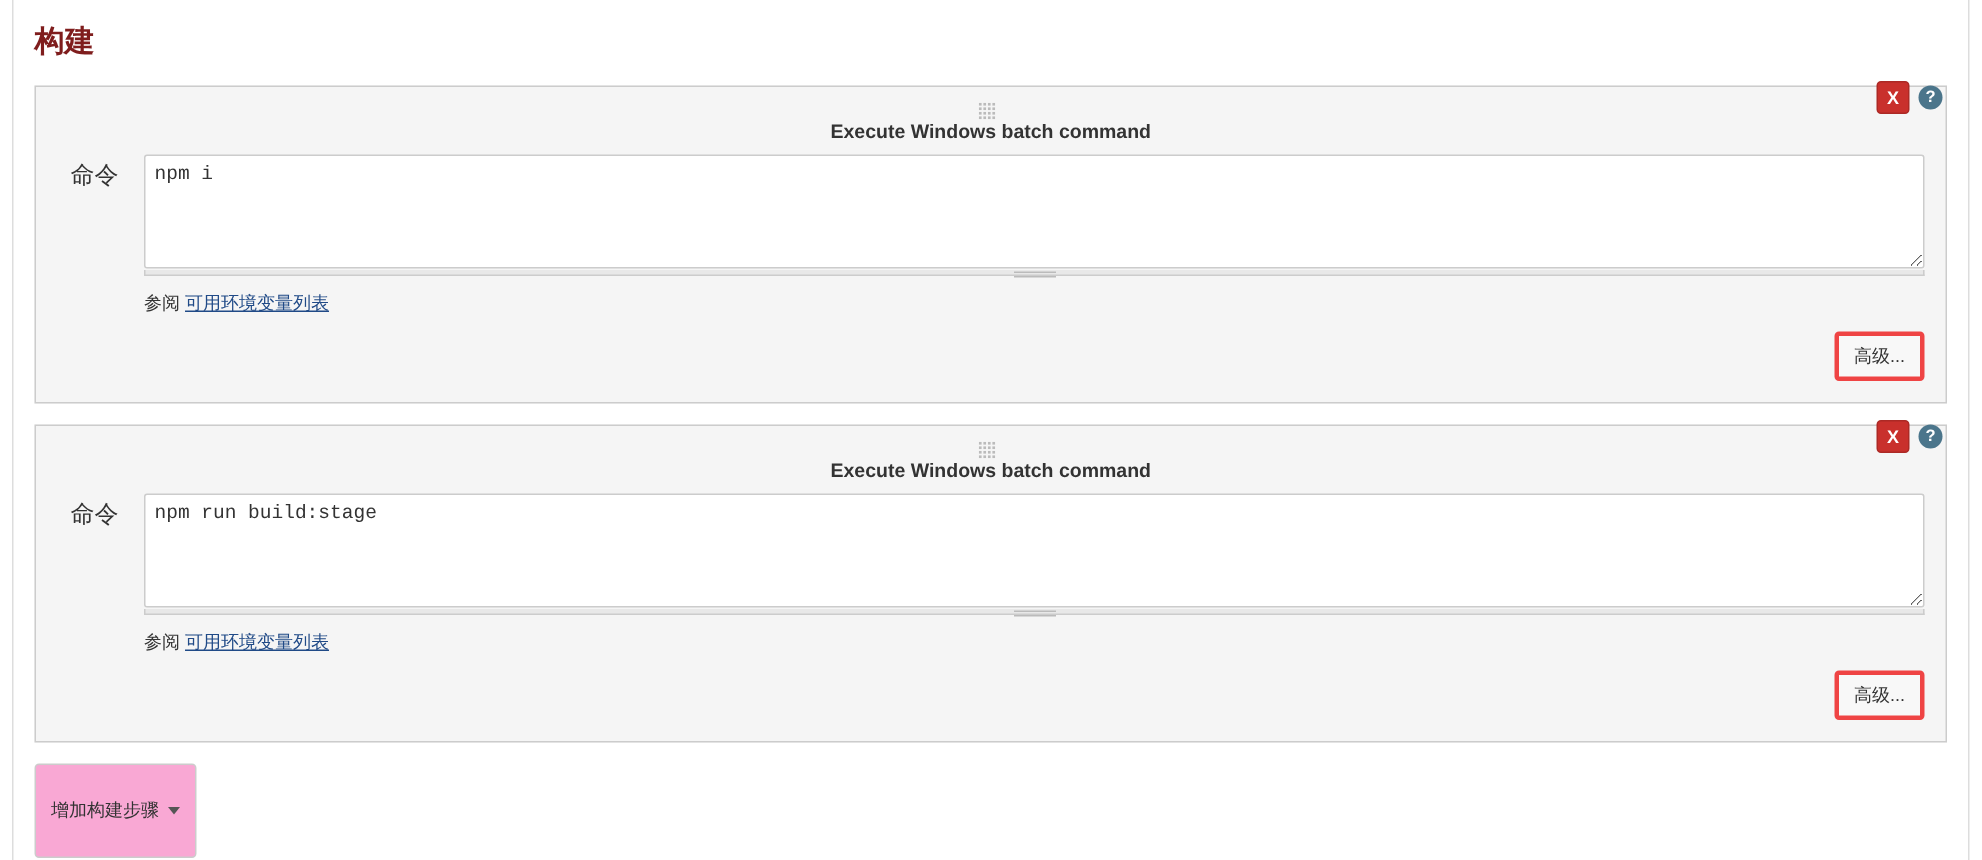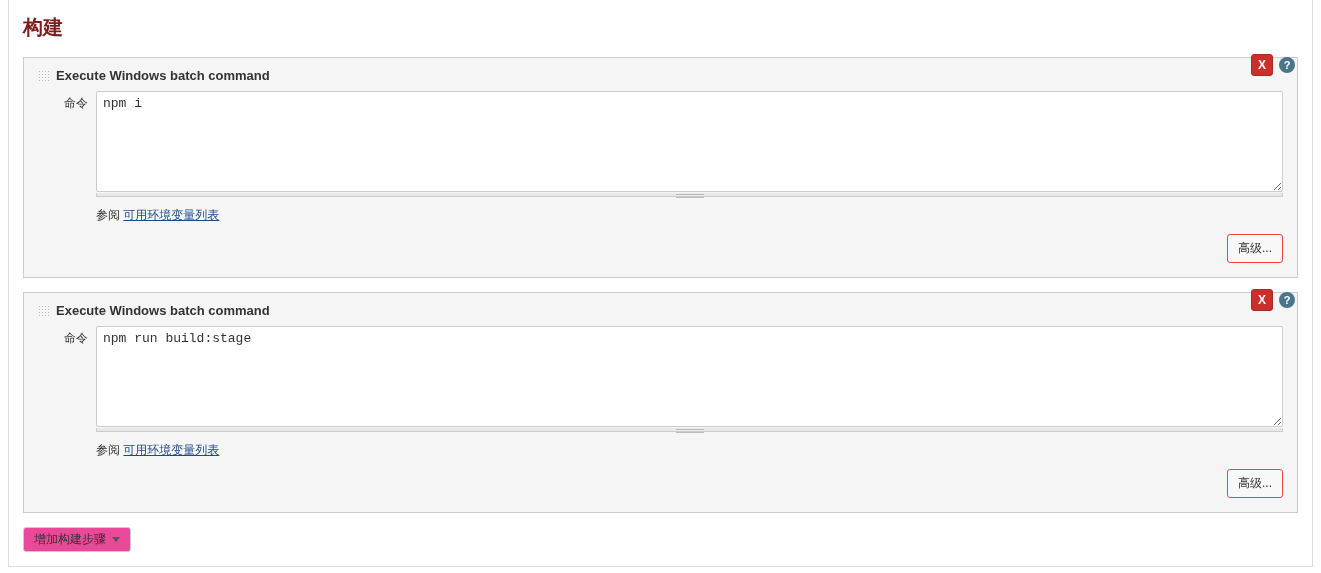--- a/index.html
+++ b/index.html
@@ -1,38 +1,38 @@
 <!DOCTYPE html>
 <html><head>
 <meta charset="utf-8">
 <style>
 * { box-sizing: border-box; margin: 0; padding: 0; }
 body { font-family: Helvetica, Arial, sans-serif; font-size: 13px; color: #333; background: #fff; }
 .page { width: 1321px; padding: 0 8px; }
 .outer-panel { border: 1px solid #ddd; border-top: none; padding: 14px 14px 14px 14px; background: #fff; position: relative; }
 .section-title { font-size: 20px; font-weight: bold; color: #7f1d1d; margin-bottom: 16px; }
 .build-step-block { border: 1px solid #ccc; background: #f5f5f5; margin-bottom: 14px; position: relative; padding: 6px 14px 14px 14px; }
-.step-header { display: flex; align-items: center; padding: 4px 0 8px 0; position: relative; }
+.step-header { display: flex; align-items: center; padding: 4px 0 8px 0; position: relative; flex-direction: column; }
 .drag-handle { width: 12px; height: 12px; margin-right: 6px; background-image: radial-gradient(#bbb 1px, transparent 1px); background-size: 3px 3px; background-position: 0 0; flex: none; }
 .step-title { font-weight: bold; color: #333; font-size: 13px; }
 .delete-btn { position: absolute; top: -4px; right: 24px; width: 22px; height: 22px; background: #c9302c; color: #fff; font-weight: bold; font-size: 12px; text-align: center; line-height: 21px; border: 1px solid #ac2925; border-radius: 3px; cursor: pointer; z-index: 2; }
 .help-icon { position: absolute; top: -1px; right: 2px; width: 16px; height: 16px; line-height: 16px; text-align: center; border-radius: 50%; background: #4b758b; color: #fff; font-size: 11px; font-weight: bold; cursor: pointer; z-index: 2; }
 .help-icon::before { content: "?"; }
 .form-row { display: flex; align-items: flex-start; }
-.label-col { width: 58px; flex: none; text-align: right; padding-top: 4px; font-size: 12px; color: #333; padding-right: 8px; }
+.label-col { width: 58px; flex: none; text-align: center; padding-top: 4px; font-size: 16px; color: #333; padding-right: 8px; }
 .field-col { flex: 1; }
-.cmd-textarea { width: 100%; height: 101px; border: 1px solid #ccc; border-radius: 2px; padding: 4px 6px; font-family: "Courier New", monospace; font-size: 13px; resize: both; background: #fff; color: #333; }
+.cmd-textarea { width: 100%; height: 76px; border: 1px solid #ccc; border-radius: 2px; padding: 4px 6px; font-family: "Courier New", monospace; font-size: 13px; resize: both; background: #fff; color: #333; }
 .resizer-bar { height: 4px; background: #e8e8e8; border-left: 1px solid #ccc; border-right: 1px solid #ccc; border-bottom: 1px solid #ccc; position: relative; margin-top: -2px; }
 .resizer-bar::after { content: ""; position: absolute; left: 50%; top: 1px; transform: translateX(-50%); width: 28px; height: 2px; border-top: 1px solid #bbb; border-bottom: 1px solid #bbb; }
 .refer-row { margin-top: 10px; font-size: 12px; color: #333; }
 .refer-row a { color: #204a87; text-decoration: underline; }
 .advanced-row { text-align: right; margin-top: 10px; }
-.btn { display: inline-block; background: #f8f8f8; border: 1px solid #ef4444; border-radius: 3px; padding: 5px 10px; font-size: 12px; color: #333; cursor: pointer; }
+.btn { display: inline-block; background: #f8f8f8; border: 3px solid #ef4444; border-radius: 3px; padding: 5px 10px; font-size: 12px; color: #333; cursor: pointer; }
 .add-step-row { margin-top: 8px; }
-.add-step-btn { display: inline-flex; align-items: center; gap: 6px; background: #ec4899; border: 1px solid #ccc; border-radius: 3px; padding: 3px 10px; font-size: 12px; color: #333; cursor: pointer; }
+.add-step-btn { display: inline-flex; align-items: center; gap: 6px; background: #f9a8d4; border: 1px solid #ccc; border-radius: 3px; padding: 22px 10px; font-size: 12px; color: #333; cursor: pointer; }
 .caret-down { width: 0; height: 0; border-left: 4px solid transparent; border-right: 4px solid transparent; border-top: 5px solid #555; display: inline-block; }
 </style>
 </head>
 <body>
 
 <div class="page">
   <div class="outer-panel">
     <div class="section-title">构建</div>
 
     <div class="build-step-block">

